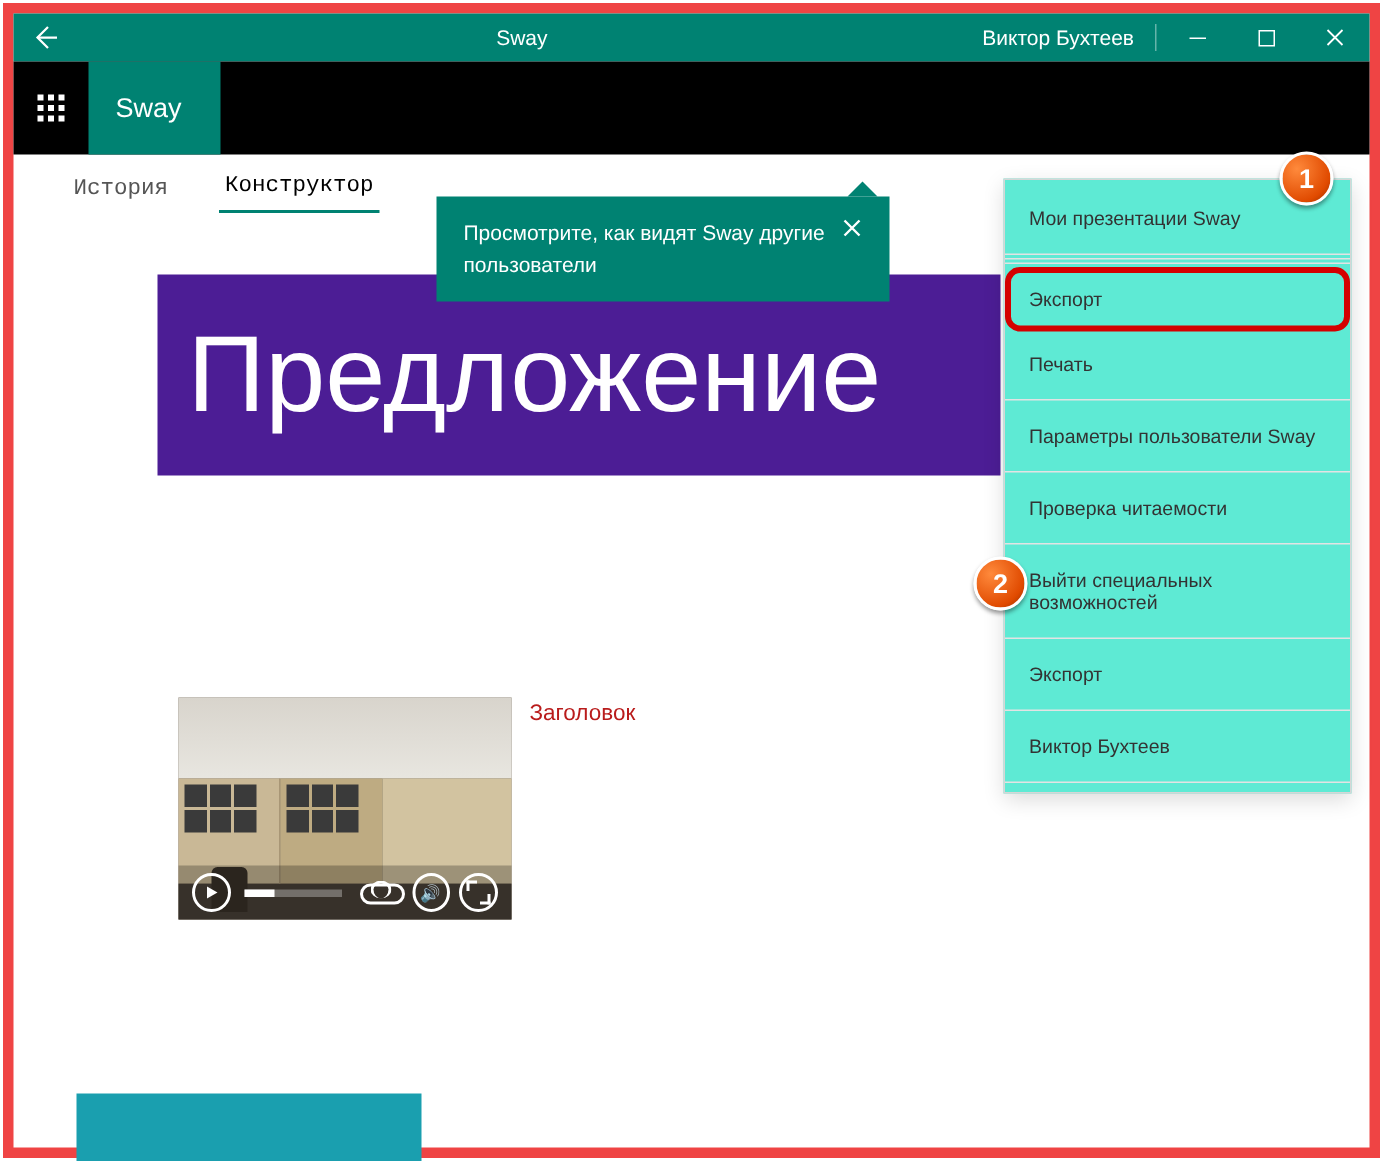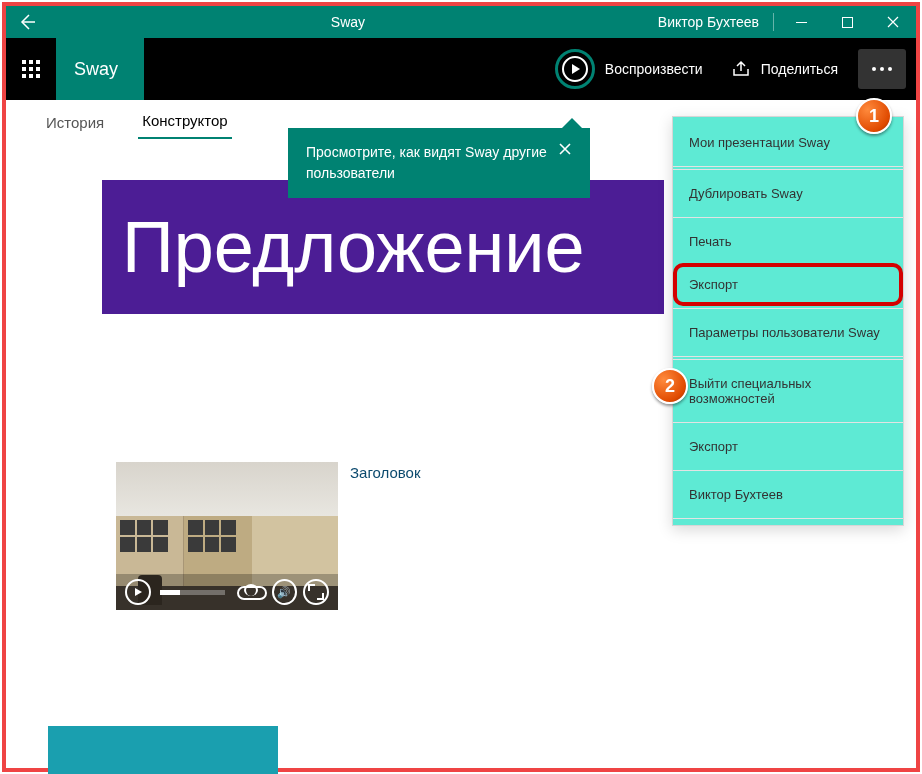--- a/index.html
+++ b/index.html
@@ -1,17 +1,17 @@
 <!DOCTYPE html>
 <html><head>
 <meta charset="utf-8">
 <style>
 * { margin:0; padding:0; box-sizing:border-box; font-family:"Segoe UI",Arial,sans-serif; }
 html,body { width:922px; height:774px; background:#fff; }
-.frame { position:relative; width:918px; height:770px; margin:2px; background:#fff; border:4px solid #ef4444; }
+.frame { position:relative; width:918px; height:770px; margin:2px; background:#fff; border:7px solid #ef4444; }
 .title-bar { height:32px; background:#008272; display:flex; align-items:center; color:#fff; }
 .tb-back { width:42px; text-align:center; }
 .tb-back svg { vertical-align:middle; }
 .tb-title { flex:1; text-align:center; font-size:14px; }
 .tb-user { padding:0 10px; font-size:14px; }
 .tb-btn { width:46px; height:32px; display:flex; align-items:center; justify-content:center; }
 .tb-min { width:11px; height:1px; background:#fff; }
 .tb-max { width:11px; height:11px; border:1px solid #fff; }
 .app-bar { height:62px; background:#000; display:flex; align-items:center; color:#fff; position:relative; }
 .waffle { width:50px; height:62px; display:flex; align-items:center; justify-content:center; }
@@ -20,21 +20,21 @@
 .brand { background:#008272; height:62px; padding:0 26px 0 18px; display:flex; align-items:center; font-size:18px; }
 .actions { position:absolute; right:4px; top:0; height:62px; display:flex; align-items:center; }
 .ab { display:flex; align-items:center; padding:10px 14px; font-size:14px; cursor:pointer; }
 .ab-icon { margin-right:10px; }
 .play-ring-outer { position:relative; width:40px; height:40px; border:3px solid #008272; border-radius:50%; display:flex; align-items:center; justify-content:center; margin-right:10px; }
 .play-ring-inner { width:26px; height:26px; border:2px solid #fff; border-radius:50%; display:flex; align-items:center; justify-content:center; }
 .tri { width:0; height:0; border-left:8px solid #fff; border-top:5px solid transparent; border-bottom:5px solid transparent; margin-left:2px; }
 .more-btn { width:48px; height:40px; background:#333; border-radius:3px; display:flex; align-items:center; justify-content:center; margin:0 6px 0 6px; position:relative; }
 .more-btn span { width:4px; height:4px; background:#fff; border-radius:50%; margin:0 2px; }
 .tabs { display:flex; padding:4px 0 0 36px; height:40px; align-items:flex-end; border-bottom:1px solid transparent; }
-.tab { padding:8px 4px 8px 4px; margin-right:30px; font-size:15px; color:#555; cursor:pointer; }
+.tab { padding:8px 4px 8px 4px; margin-right:30px; font-size:15px; color:#555; cursor:pointer;font-family:Liberation Mono, monospace; }
 .tab.active { color:#000; border-bottom:2px solid #008272;text-align:center; }
 .tooltip { position:absolute; left:282px; top:122px; background:#008272; color:#fff; padding:14px 18px; font-size:14px; width:302px; display:flex; align-items:flex-start; z-index:5; }
 .tooltip:before { content:''; position:absolute; top:-10px; left:274px; border-left:10px solid transparent; border-right:10px solid transparent; border-bottom:10px solid #008272; }
 .tooltip-text { flex:1; line-height:1.5; }
 .tooltip-x { margin-left:10px; cursor:pointer; }
 .block1 { position:absolute; left:96px; top:174px; width:562px; height:134px; background:#4c1d95; color:#fff; font-size:72px; font-weight:300; display:flex; align-items:center; padding-left:20px; }
 .block2 { position:absolute; left:96px; top:316px; width:366px; height:104px; background:#1a9faf; color:#fff; font-size:60px; font-weight:300; display:flex; align-items:center; padding-left:20px; }
 .video { position:absolute; left:110px; top:456px; width:222px; height:148px; background:#6b6050; }
 .sky { height:54px; background:linear-gradient(#d8d4cc,#e8e6e0); }
 .bldg-row { height:70px; display:flex; }
@@ -53,21 +53,21 @@
 .vspacer{flex:1;}
 .cloud { width:26px;height:16px;position:relative;margin:0 6px; }
 .cloud:before{content:'';position:absolute;bottom:0;left:0;width:26px;height:10px;border:2px solid #fff;border-radius:10px;}
 .cloud:after{content:'';position:absolute;top:0;left:7px;width:10px;height:10px;border:2px solid #fff;border-radius:50%;border-bottom:none;}
 .vvol { width:26px;height:26px;border:2px solid #fff;border-radius:50%;display:flex;align-items:center;justify-content:center;margin:0 3px;font-size:11px;color:#fff; }
 .vfull { width:26px;height:26px;border:2px solid #fff;border-radius:50%;display:flex;align-items:center;justify-content:center;margin:0 3px; }
 .corners{width:12px;height:12px;position:relative;}
 .corners:before,.corners:after{content:'';position:absolute;width:5px;height:5px;border:2px solid #fff;}
 .corners:before{top:-2px;left:-2px;border-right:none;border-bottom:none;}
 .corners:after{bottom:-2px;right:-2px;border-left:none;border-top:none;}
-.caption { position:absolute; left:344px; top:458px; font-size:15px; color:#0c4a6e; }
+.caption { position:absolute; left:344px; top:458px; font-size:15px; color:#b91c1c; }
 .block3 { position:absolute; left:42px; top:720px; width:230px; height:48px; background:#1a9faf; }
 .menu { position:absolute; right:12px; top:110px; width:232px; background:#5eead4; border:1px solid #d6d6d6; box-shadow:0 4px 14px rgba(0,0,0,.15); padding:4px 0; z-index:10; }
 .mi { padding:14px 16px; font-size:13px; color:#333; cursor:pointer; }
 .msep { height:1px; background:#e3e3e3; margin:2px 0; }
 .highlight { border:4px solid #d40000; border-radius:10px; padding:10px 12px !important; }
 .badge { position:absolute; width:36px; height:36px; border-radius:50%; background:radial-gradient(circle at 30% 30%,#ff8a3c,#e04a00 70%,#8a2a00); color:#fff; font-size:18px; font-weight:bold; display:flex; align-items:center; justify-content:center; border:2px solid #fff; box-shadow:0 2px 3px rgba(0,0,0,.4); z-index:20; }
 .badge1{ right:24px; top:92px; }
 .badge2{ right:228px; top:362px; }
 </style>
 </head>
@@ -105,42 +105,20 @@
           <span></span>
           <span></span>
           <span></span>
           <span></span>
           <span></span>
           <span></span>
           <span></span>
         </div>
     </div>
     <div class="brand">Sway</div>
-    <div class="actions">
-      <div class="ab">
-        <div class="play-ring-outer">
-            <div class="play-ring-inner">
-              <div class="tri"></div>
-            </div>
-          </div>
-        <span>Воспроизвести</span>
-      </div>
-      <div class="ab">
-        <svg class="ab-icon" width="20" height="20" viewBox="0 0 20 20">
-            <path d="M3 10v6h14v-6" stroke="#fff" stroke-width="1.5" fill="none"></path>
-            <path d="M6 7l4-4 4 4M10 3v9" stroke="#fff" stroke-width="1.5" fill="none"></path>
-          </svg>
-        <span>Поделиться</span>
-      </div>
-      <div class="more-btn">
-          <span></span>
-          <span></span>
-          <span></span>
-        </div>
-    </div>
   </div>
 
   <div class="tabs">
     <div class="tab">История</div>
     <div class="tab active">Конструктор</div>
   </div>
 
   <div class="tooltip">
     <div class="tooltip-text">Просмотрите, как видят Sway другие пользователи</div>
     <div class="tooltip-x">
@@ -196,27 +174,27 @@
     </div>
   </div>
   <div class="caption">Заголовок</div>
 
   <div class="block3"></div>
 
   <div class="menu">
     <div class="mi">Мои презентации Sway</div>
     <div class="msep"></div>
     <div class="msep"></div>
-    <div class="mi">Дублировать Sway</div>
-    <div class="msep"></div>
+    <div class="msep"></div>
+    <div class="mi highlight">Экспорт</div>
     <div class="mi">Печать</div>
-    <div class="mi highlight">Экспорт</div>
     <div class="msep"></div>
     <div class="mi">Параметры пользователи Sway</div>
     <div class="msep"></div>
+    <div class="mi">Проверка читаемости</div>
     <div class="msep"></div>
     <div class="mi">Выйти специальных возможностей</div>
     <div class="msep"></div>
     <div class="mi">Экспорт</div>
     <div class="msep"></div>
     <div class="mi">Виктор Бухтеев</div>
     <div class="msep"></div>
   </div>
 
   <div class="badge badge1">1</div>

